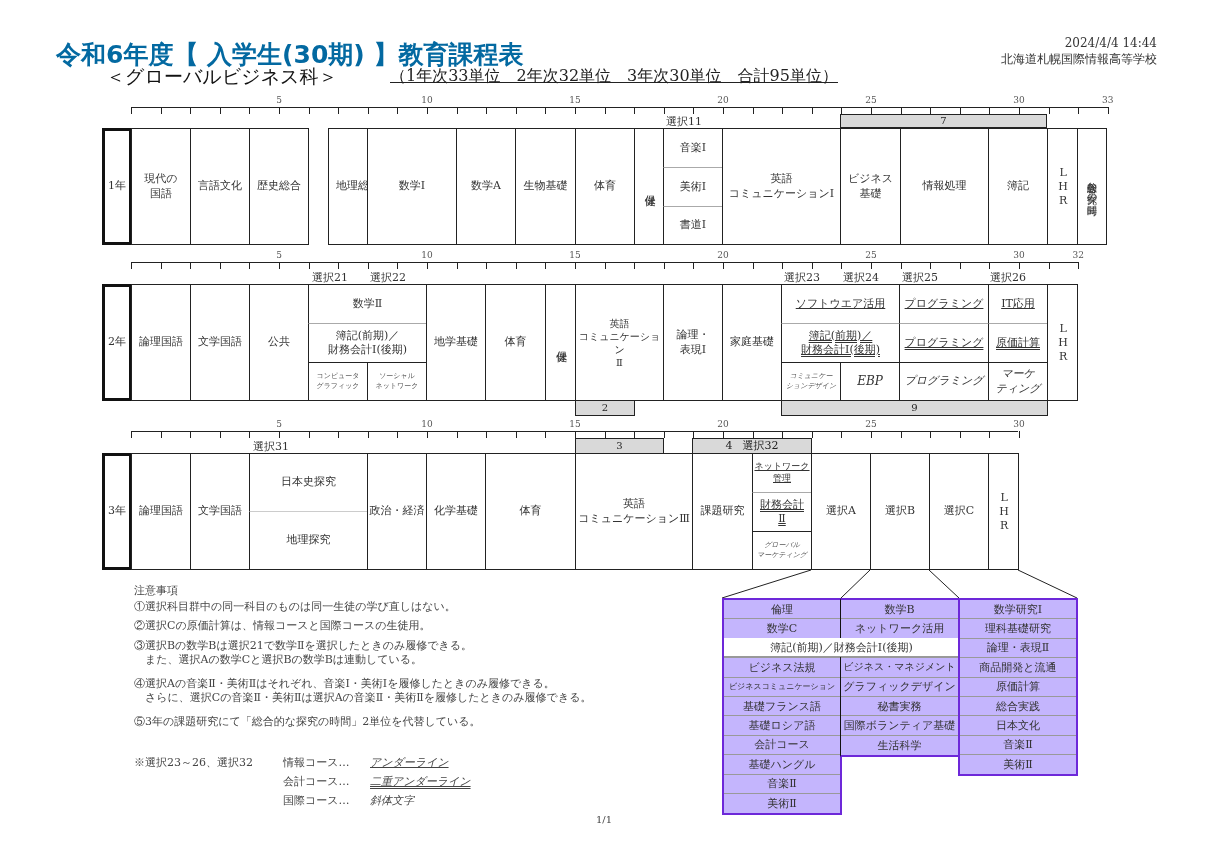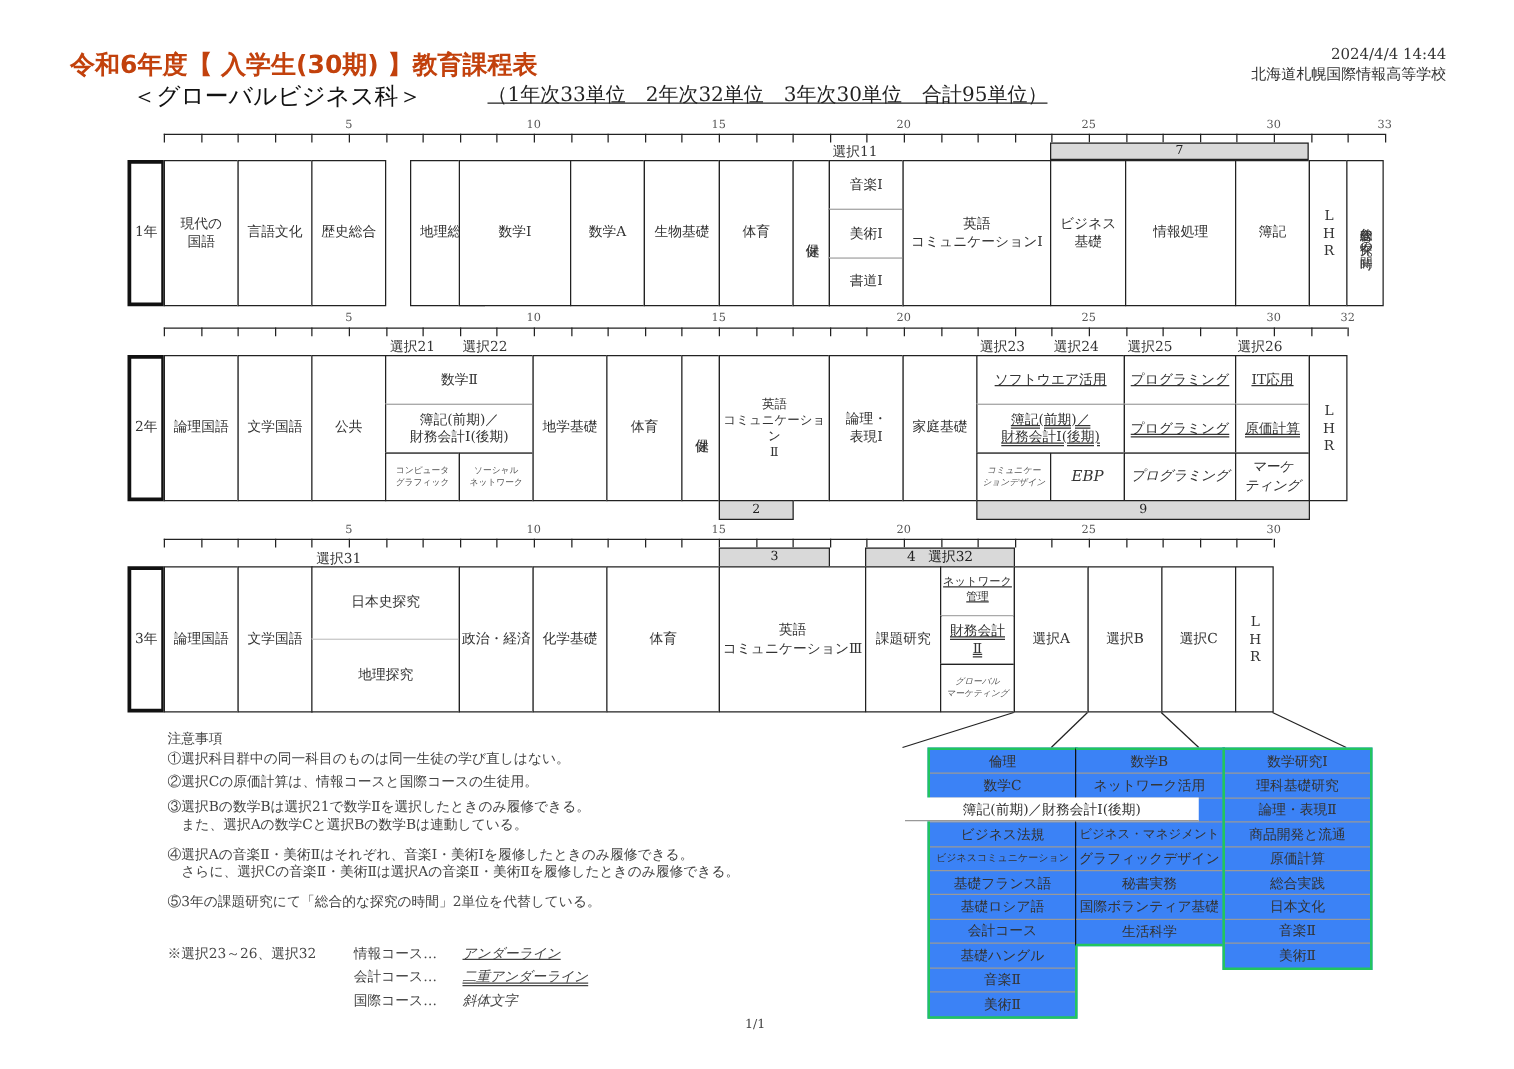--- a/index.html
+++ b/index.html
@@ -1,35 +1,35 @@
 <!DOCTYPE html>
 <html><head>
 <meta charset="utf-8">
 <style>
   html,body{margin:0;padding:0;background:#fff;}
   body{width:1211px;height:855px;position:relative;overflow:hidden;font-family:"DejaVu Serif","Liberation Serif",serif;color:#222;}
   .abs{position:absolute;}
-  .title{font-family:"DejaVu Sans","Liberation Sans",sans-serif;font-size:20px;font-weight:bold;color:#c2410c;white-space:nowrap;}
+  .title{font-family:"DejaVu Sans","Liberation Sans",sans-serif;font-size:25px;font-weight:bold;color:#0369a1;white-space:nowrap;}
   .subtitle{font-family:"DejaVu Sans","Liberation Sans",sans-serif;font-size:19px;color:#111;white-space:nowrap;}
   .units{font-size:16px;color:#222;white-space:nowrap;text-decoration:underline;}
   .meta{font-size:12px;color:#333;text-align:right;white-space:nowrap;}
   .ruler{height:7px;border-top:1px solid #222;}
   .tick{position:absolute;top:-1px;width:1px;height:7px;background:#222;}
   .tnum{position:absolute;font-size:9px;color:#555;transform:translateX(-50%);}
   .cell{position:absolute;box-sizing:border-box;border:1px solid #222;display:flex;align-items:center;justify-content:center;text-align:center;font-size:11px;line-height:1.3;background:#fff;color:#333;}
   .yr{border:3px solid #111;font-size:11px;}
   .vert{writing-mode:vertical-rl;text-orientation:upright;letter-spacing:1px;font-size:11px;}
   .small{font-size:7px;line-height:1.35;color:#555;}
   .ital{font-style:italic;}
   .ul{text-decoration:underline;}
   .dul{text-decoration:underline double;}
   .gray{background:#d9d9d9;}
   .sel-label{font-size:11px;color:#333;white-space:nowrap;}
   .note{font-size:11px;color:#444;white-space:nowrap;line-height:1.35;}
-  .tbl{position:absolute;border:2px solid #22c55e;box-sizing:border-box;background:#3b82f6;margin-left:20px;}
+  .tbl{position:absolute;border:2px solid #6d28d9;box-sizing:border-box;background:#c4b5fd;}
   .tbl div{height:19.4px;box-sizing:border-box;border-bottom:1px solid #999;font-size:11px;display:flex;align-items:center;justify-content:center;color:#333;white-space:nowrap;overflow:hidden;}
   .tbl div:last-child{border-bottom:none;}
 </style>
 </head>
 <body>
 
 <div class="abs title" style="left:56px;top:38px;">令和6年度【 入学生(30期) 】教育課程表</div>
 <div class="abs subtitle" style="left:106px;top:64px;">＜グローバルビジネス科＞</div>
 <div class="abs units" style="left:390px;top:66px;">（1年次33単位　2年次32単位　3年次30単位　合計95単位）</div>
 <div class="abs meta" style="right:54px;top:36px;">2024/4/4 14:44</div>

